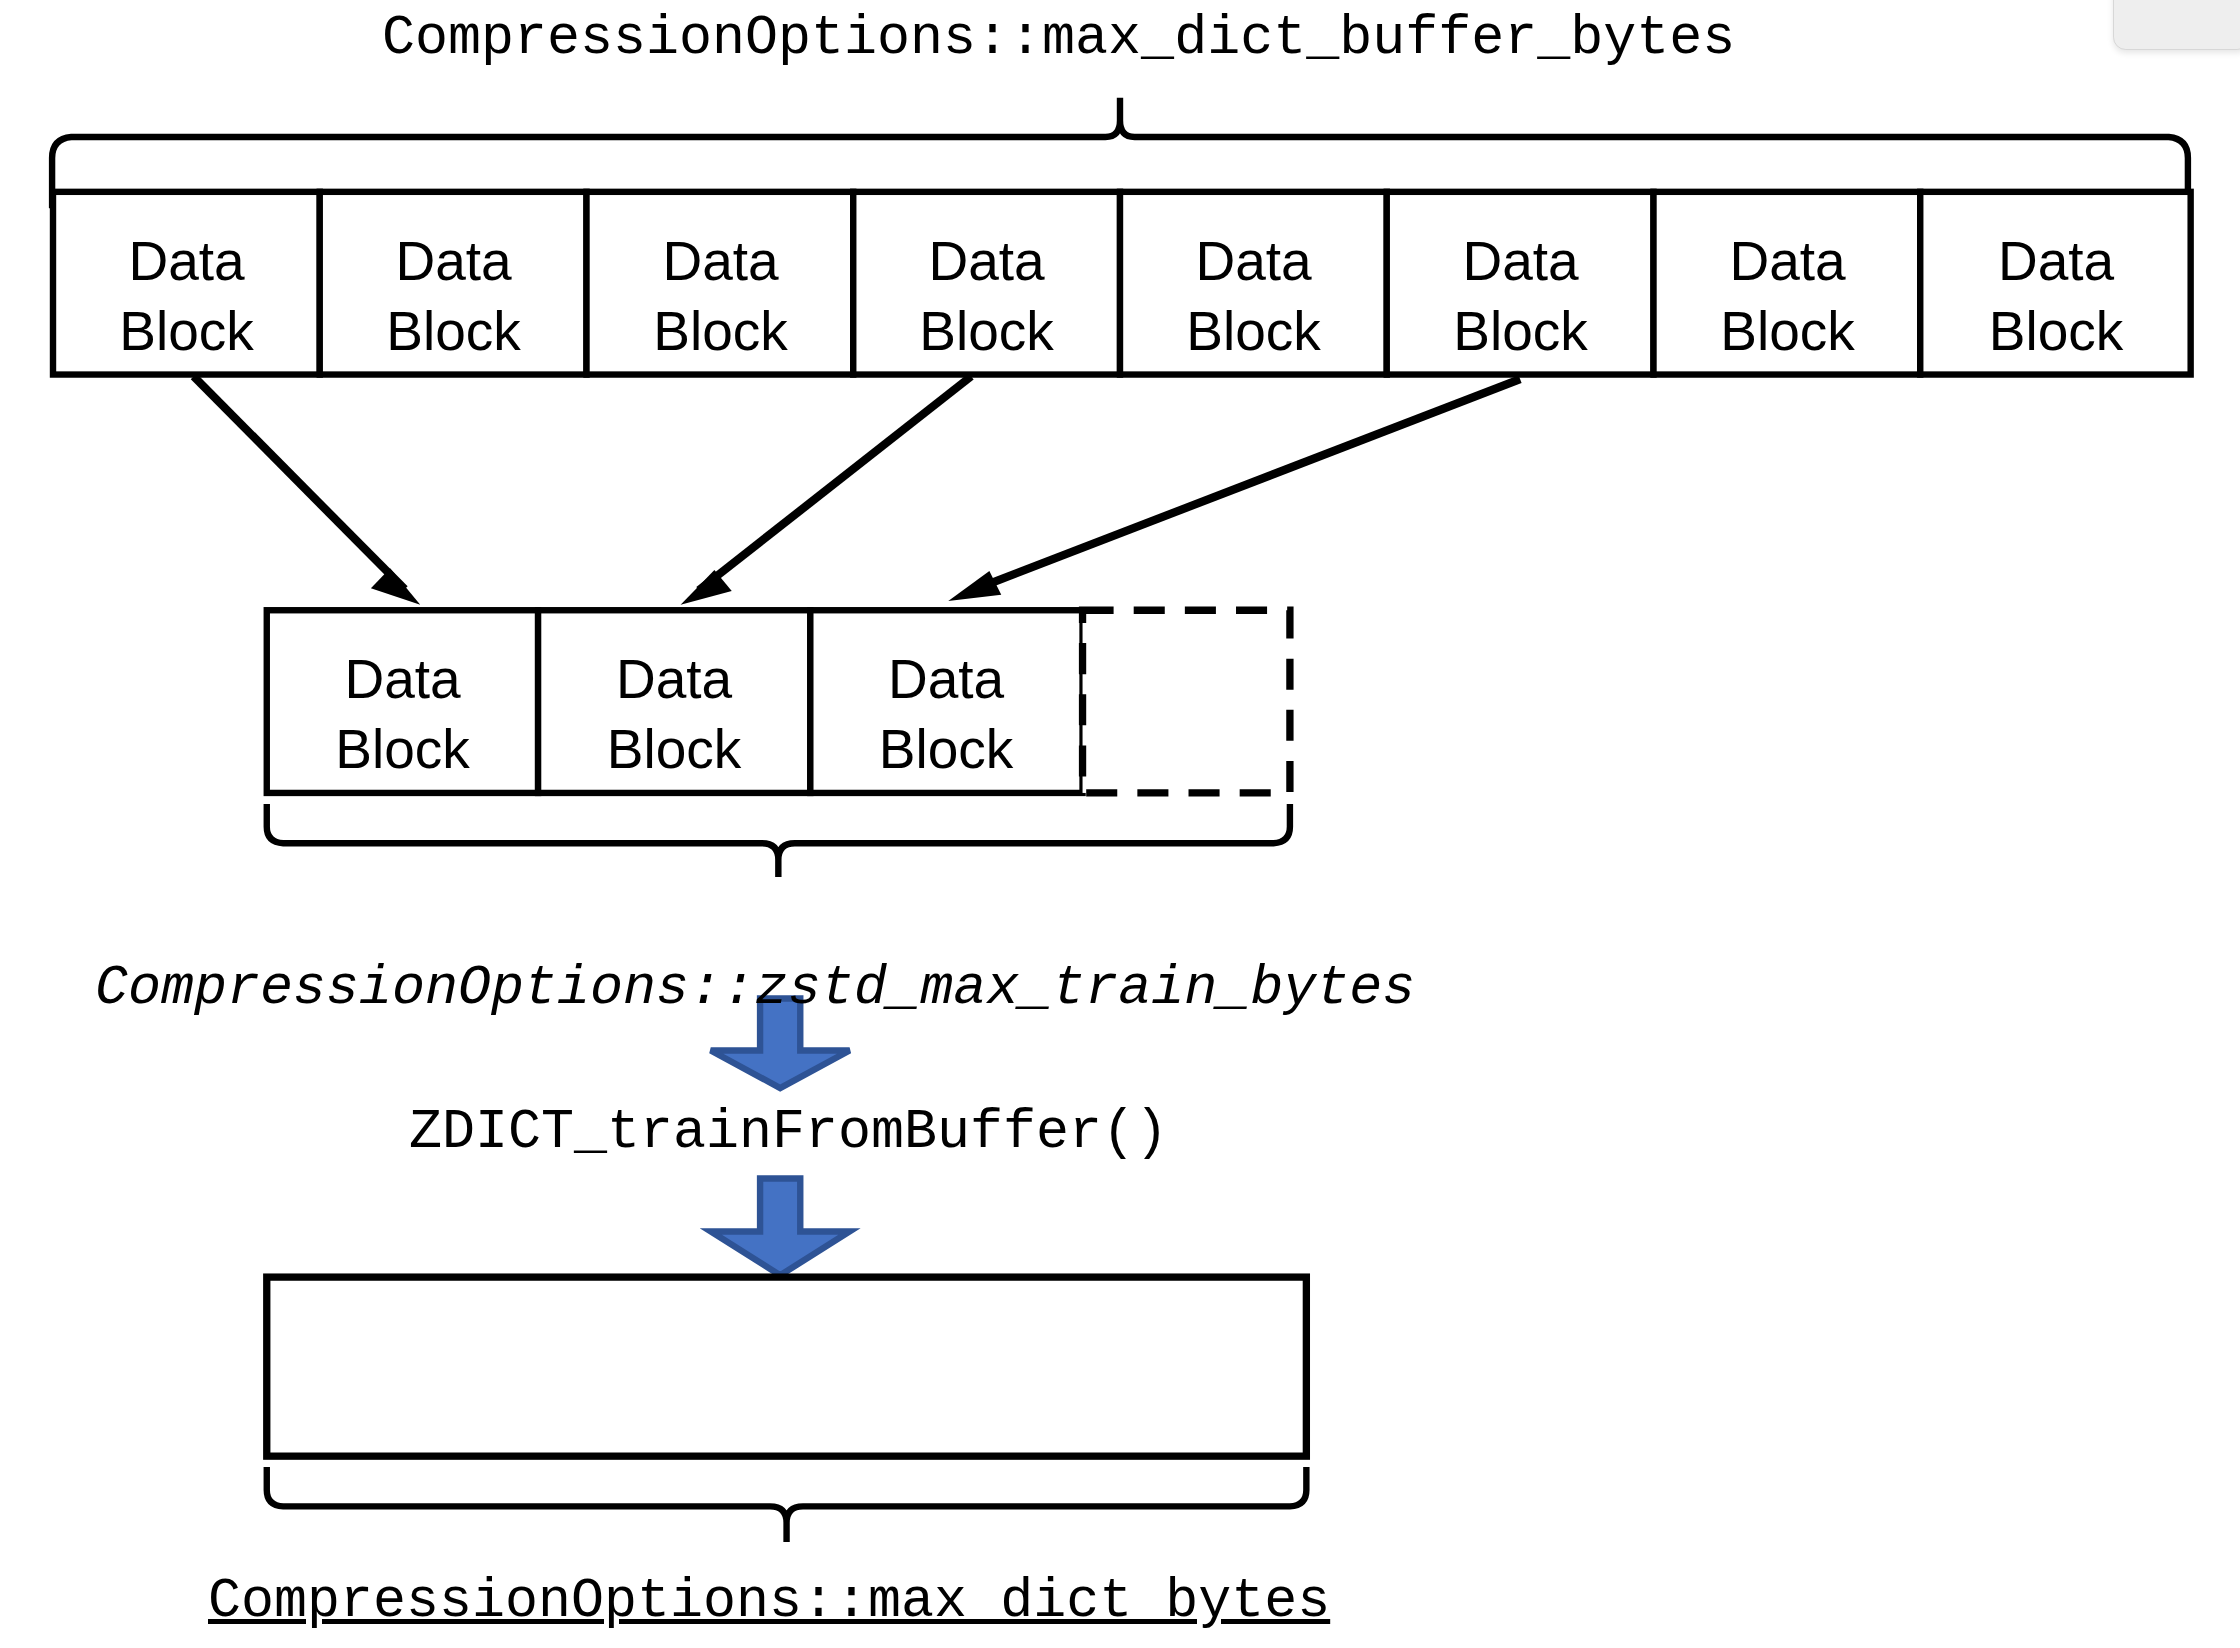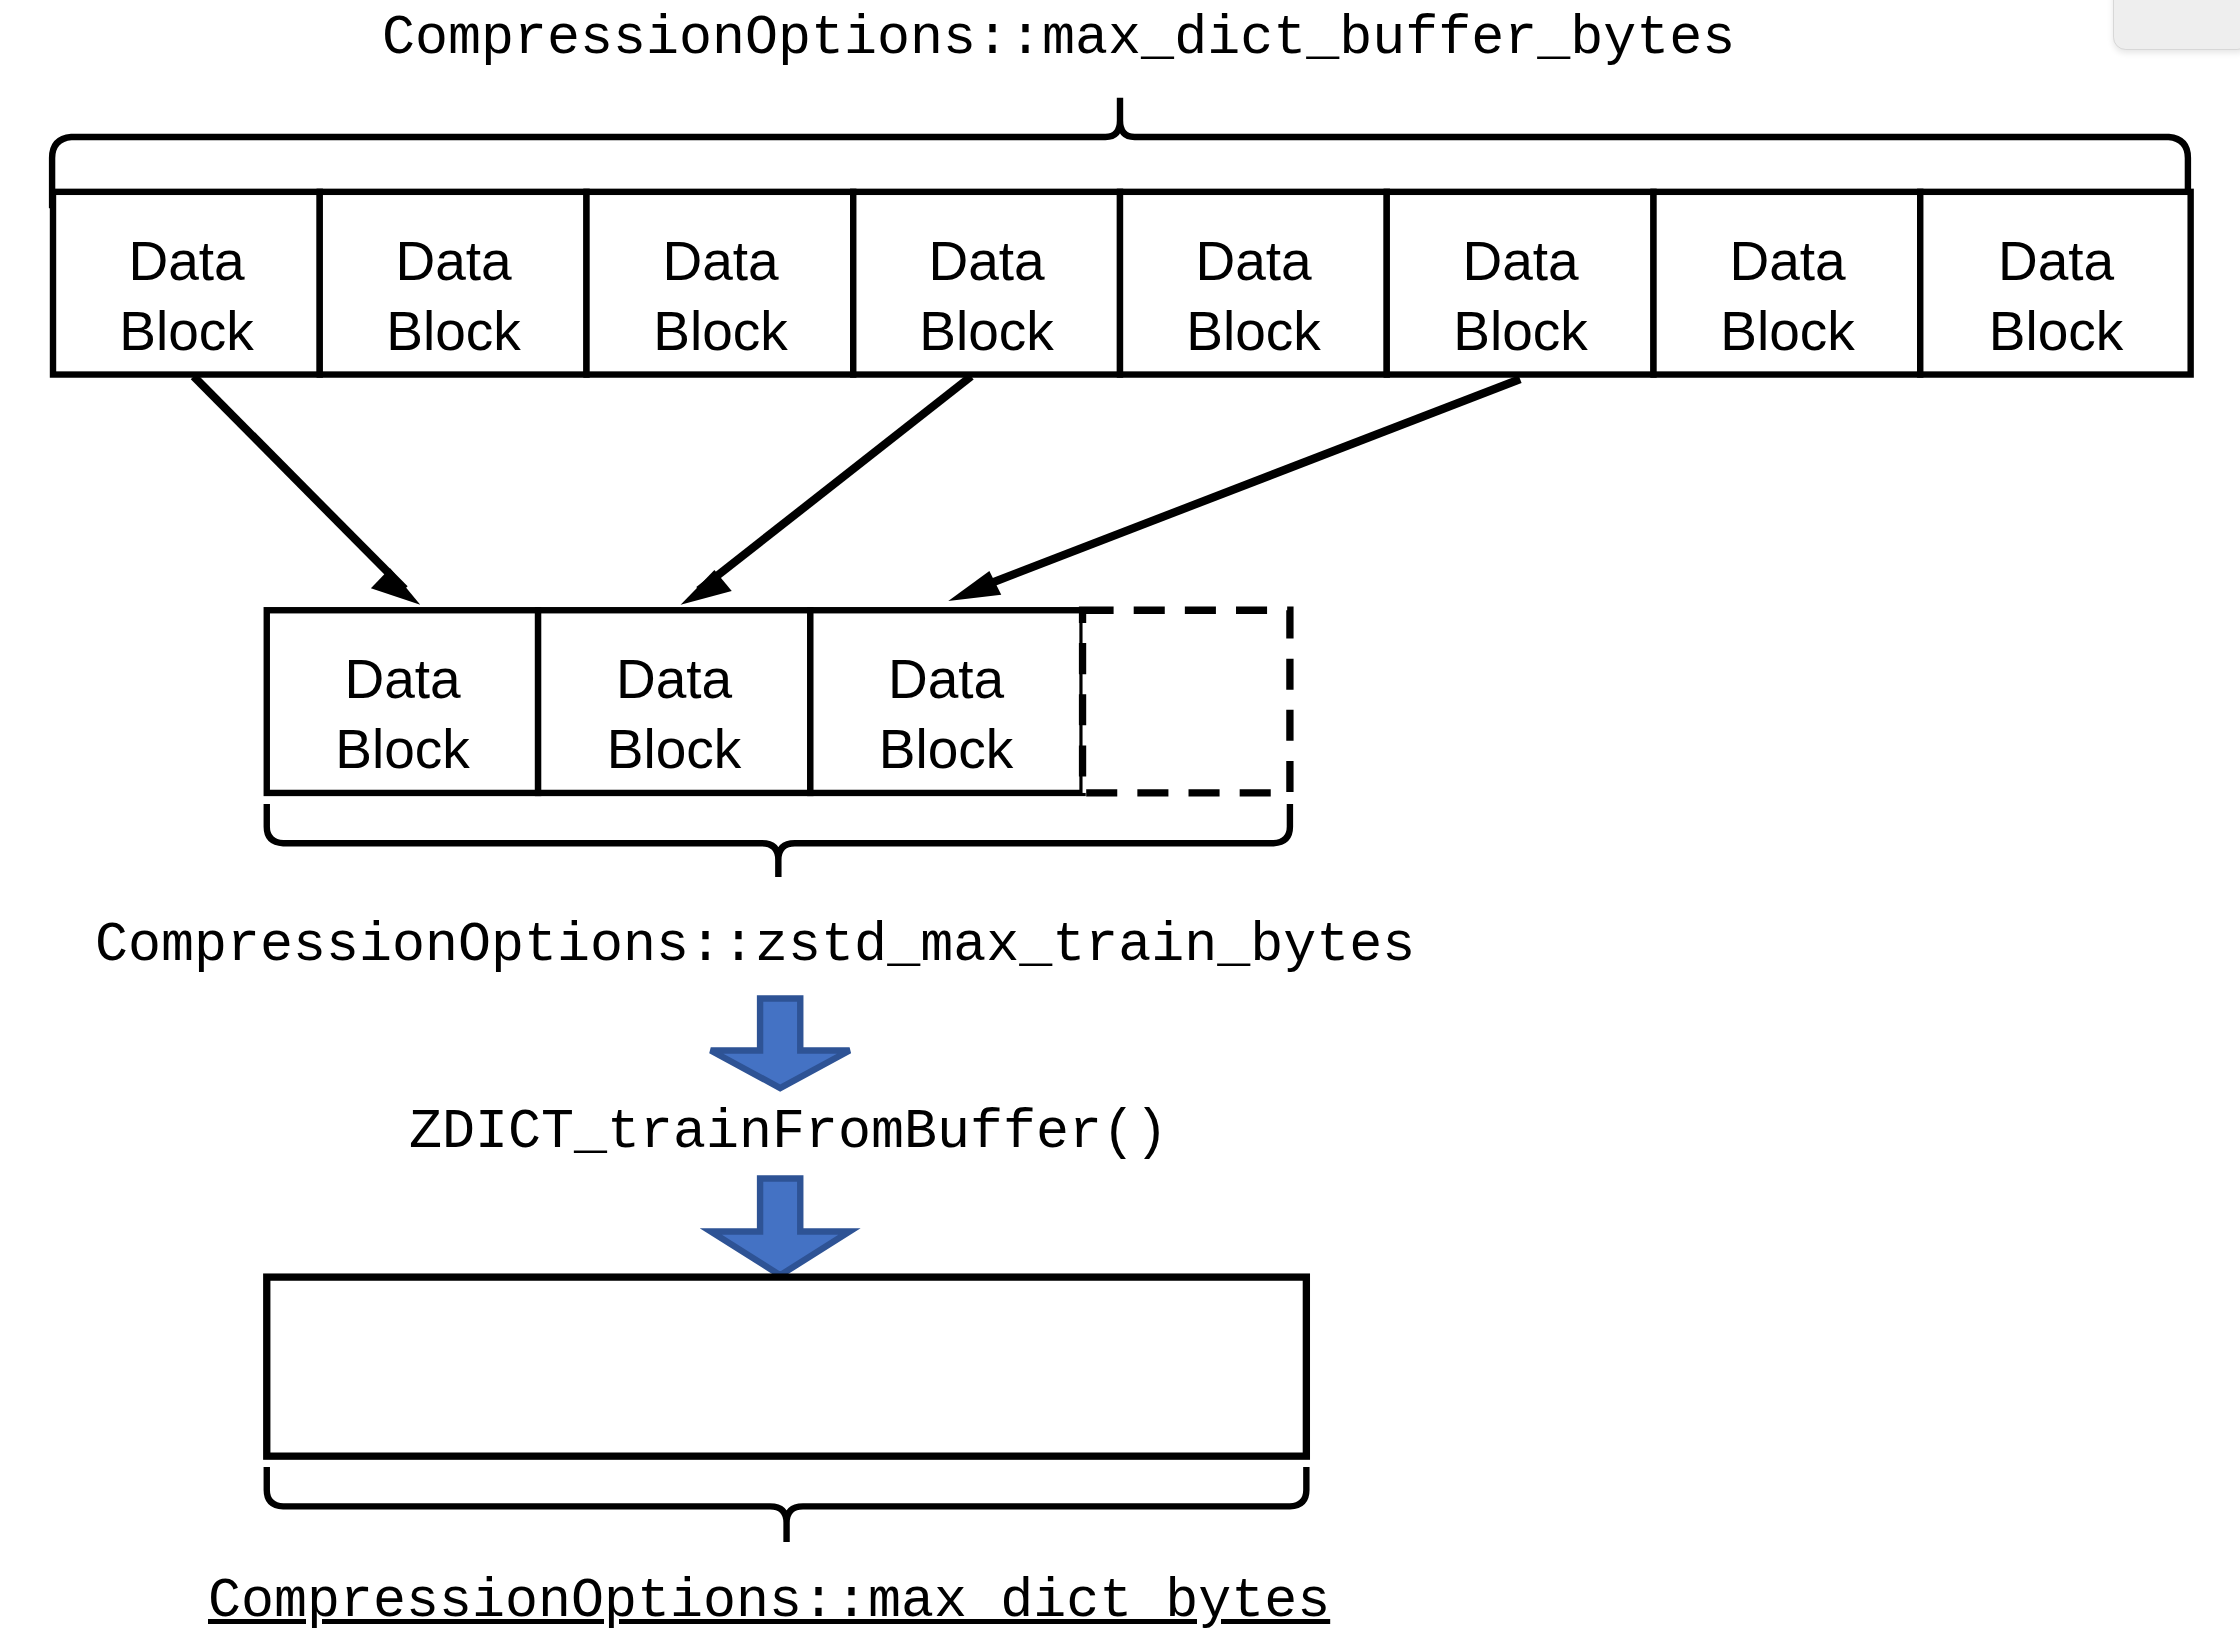--- a/index.html
+++ b/index.html
@@ -157,21 +157,21 @@
 Block</div>
 
   <div class="block-text" style="left:267px; top:645px; width:271px;">Data
 Block</div>
   <div class="block-text" style="left:538px; top:645px; width:272px;">Data
 Block</div>
   <div class="block-text" style="left:810px; top:645px; width:272px;">Data
 Block</div>
   <div class="block-text" style="left:1083px;top:645px; width:207px;"></div>
 
-  <div class="mono-label" style="left:95px; top:914px;">CompressionOptions::zstd_max_train_bytes</div>
+  <div class="mono-label" style="left:95px; top:957px;font-style:italic;">CompressionOptions::zstd_max_train_bytes</div>
 
   <div class="mono-label" style="left:409px; top:1101px;">ZDICT_trainFromBuffer()</div>
 
 
   <div class="mono-label" style="left:208px; top:1570px;text-decoration:underline;">CompressionOptions::max_dict_bytes</div>
 
 </div>
 
 
 </body></html>

